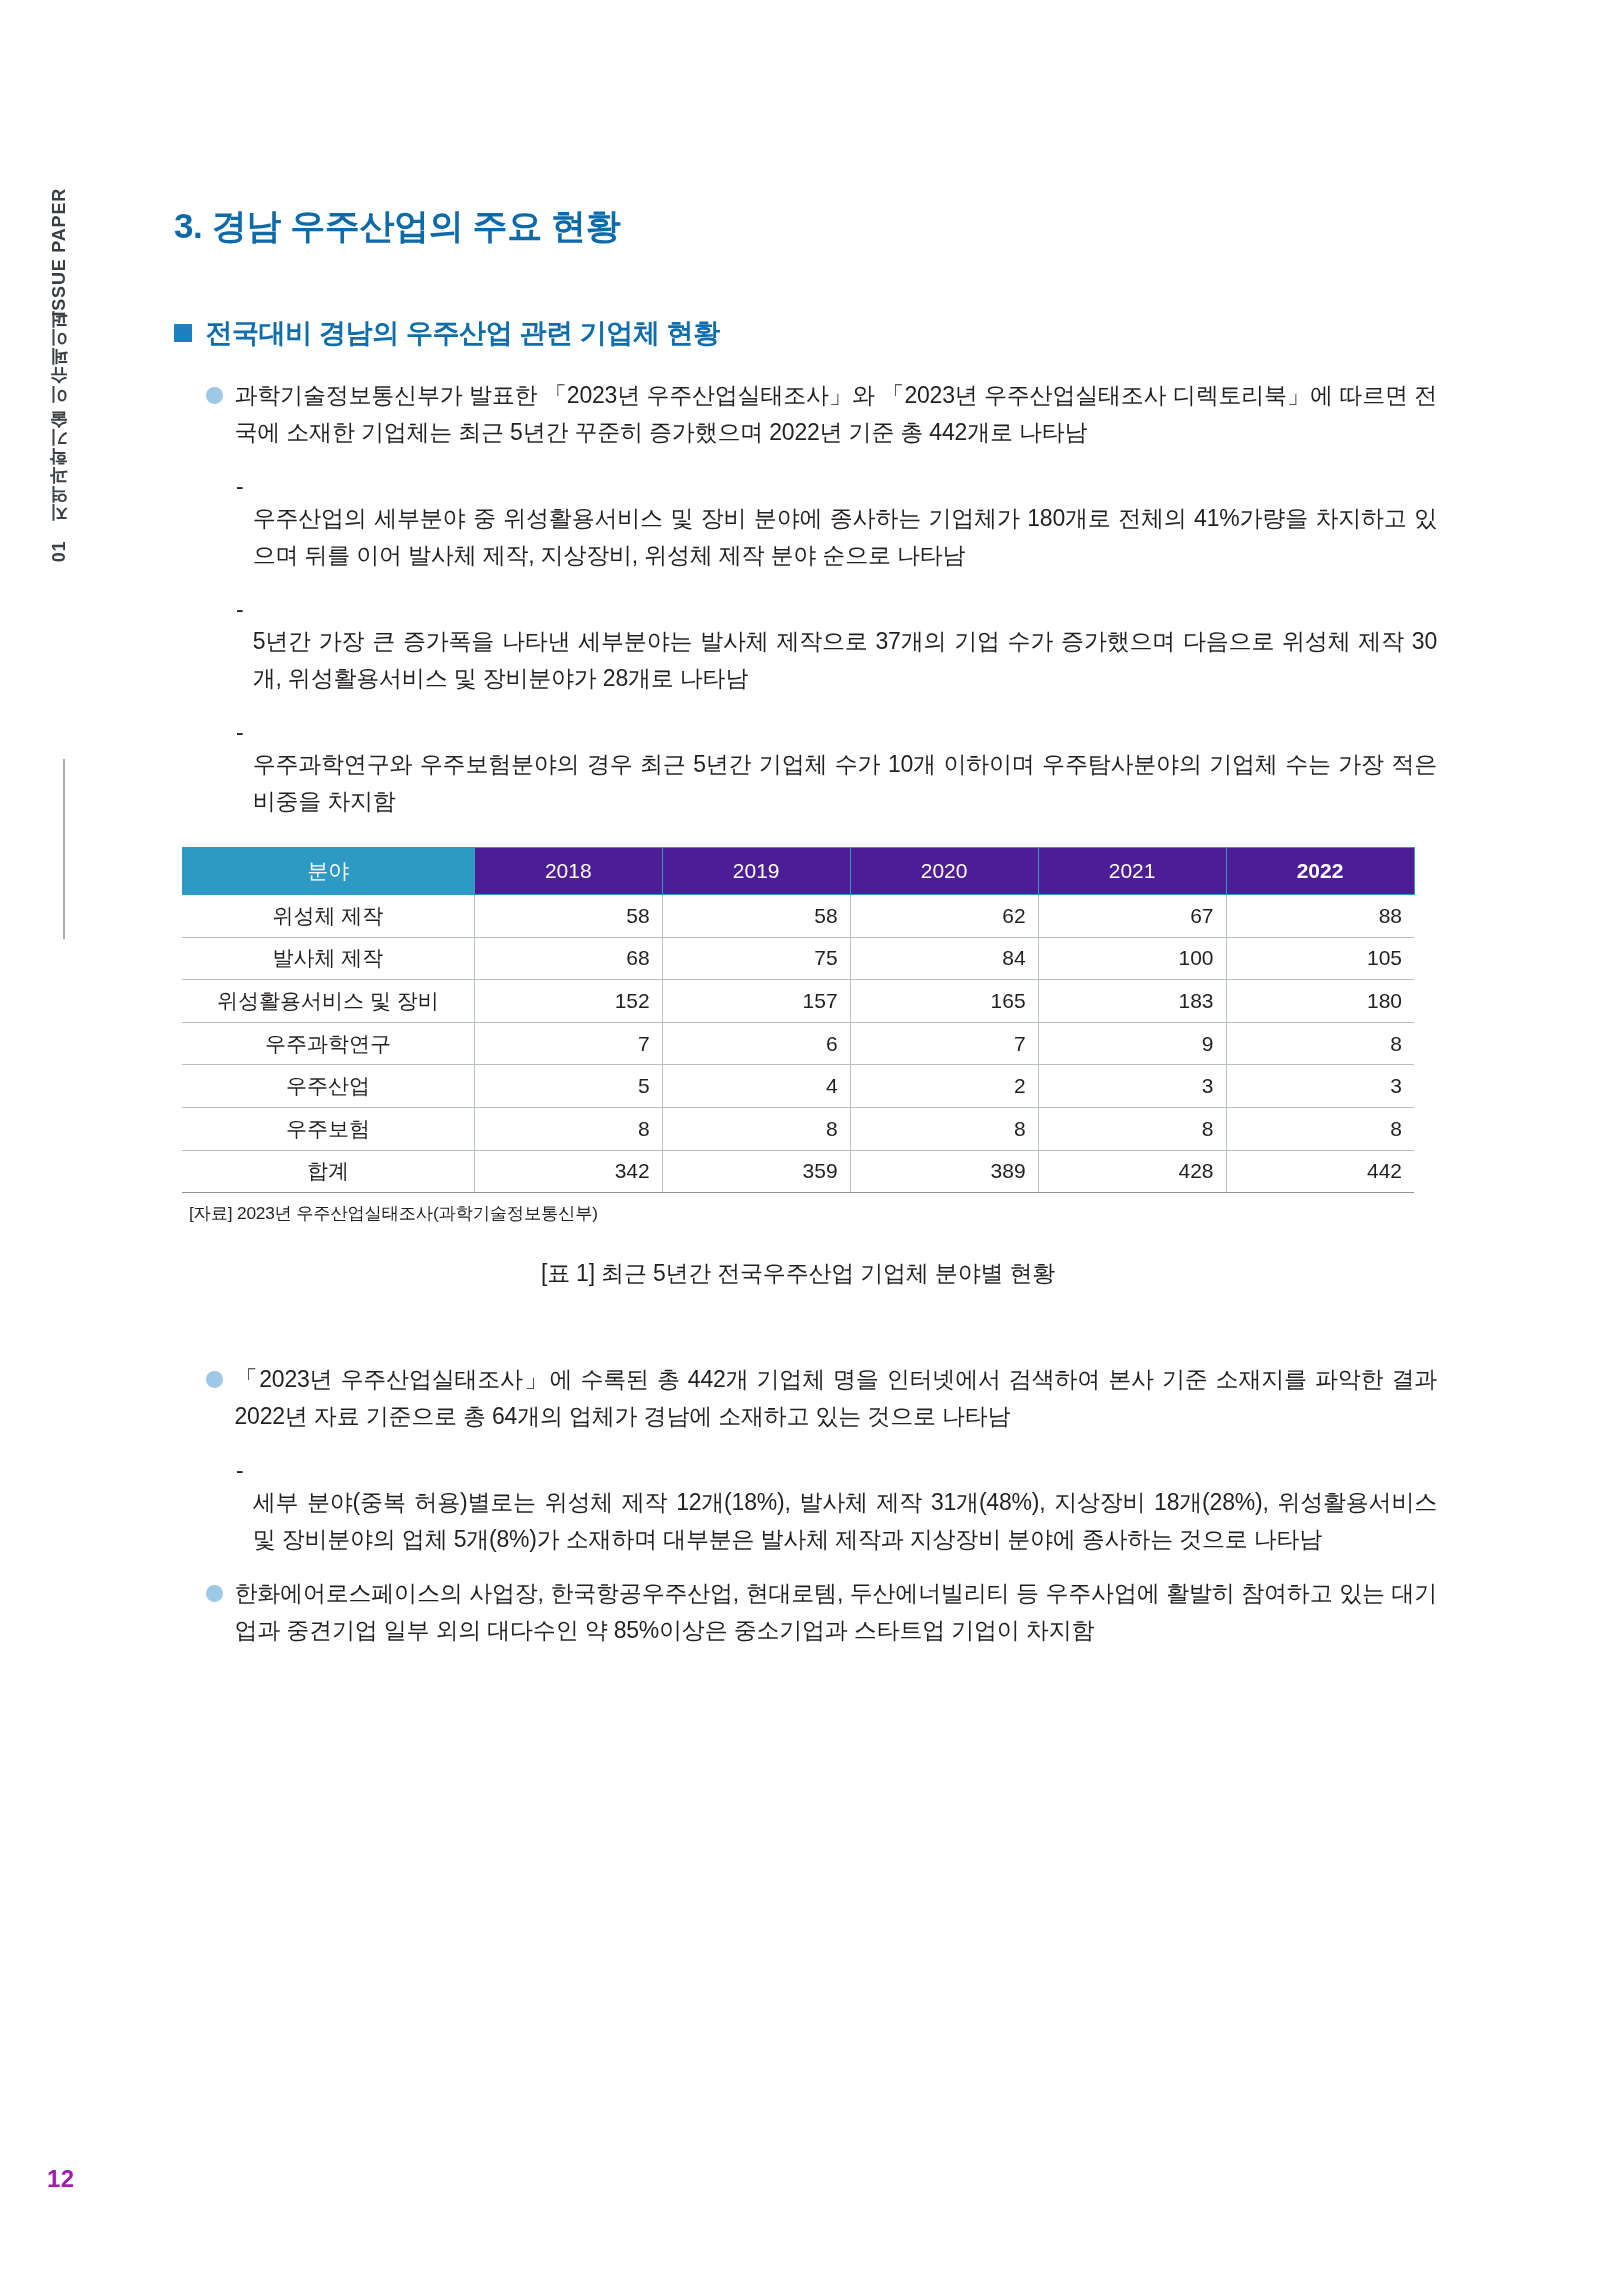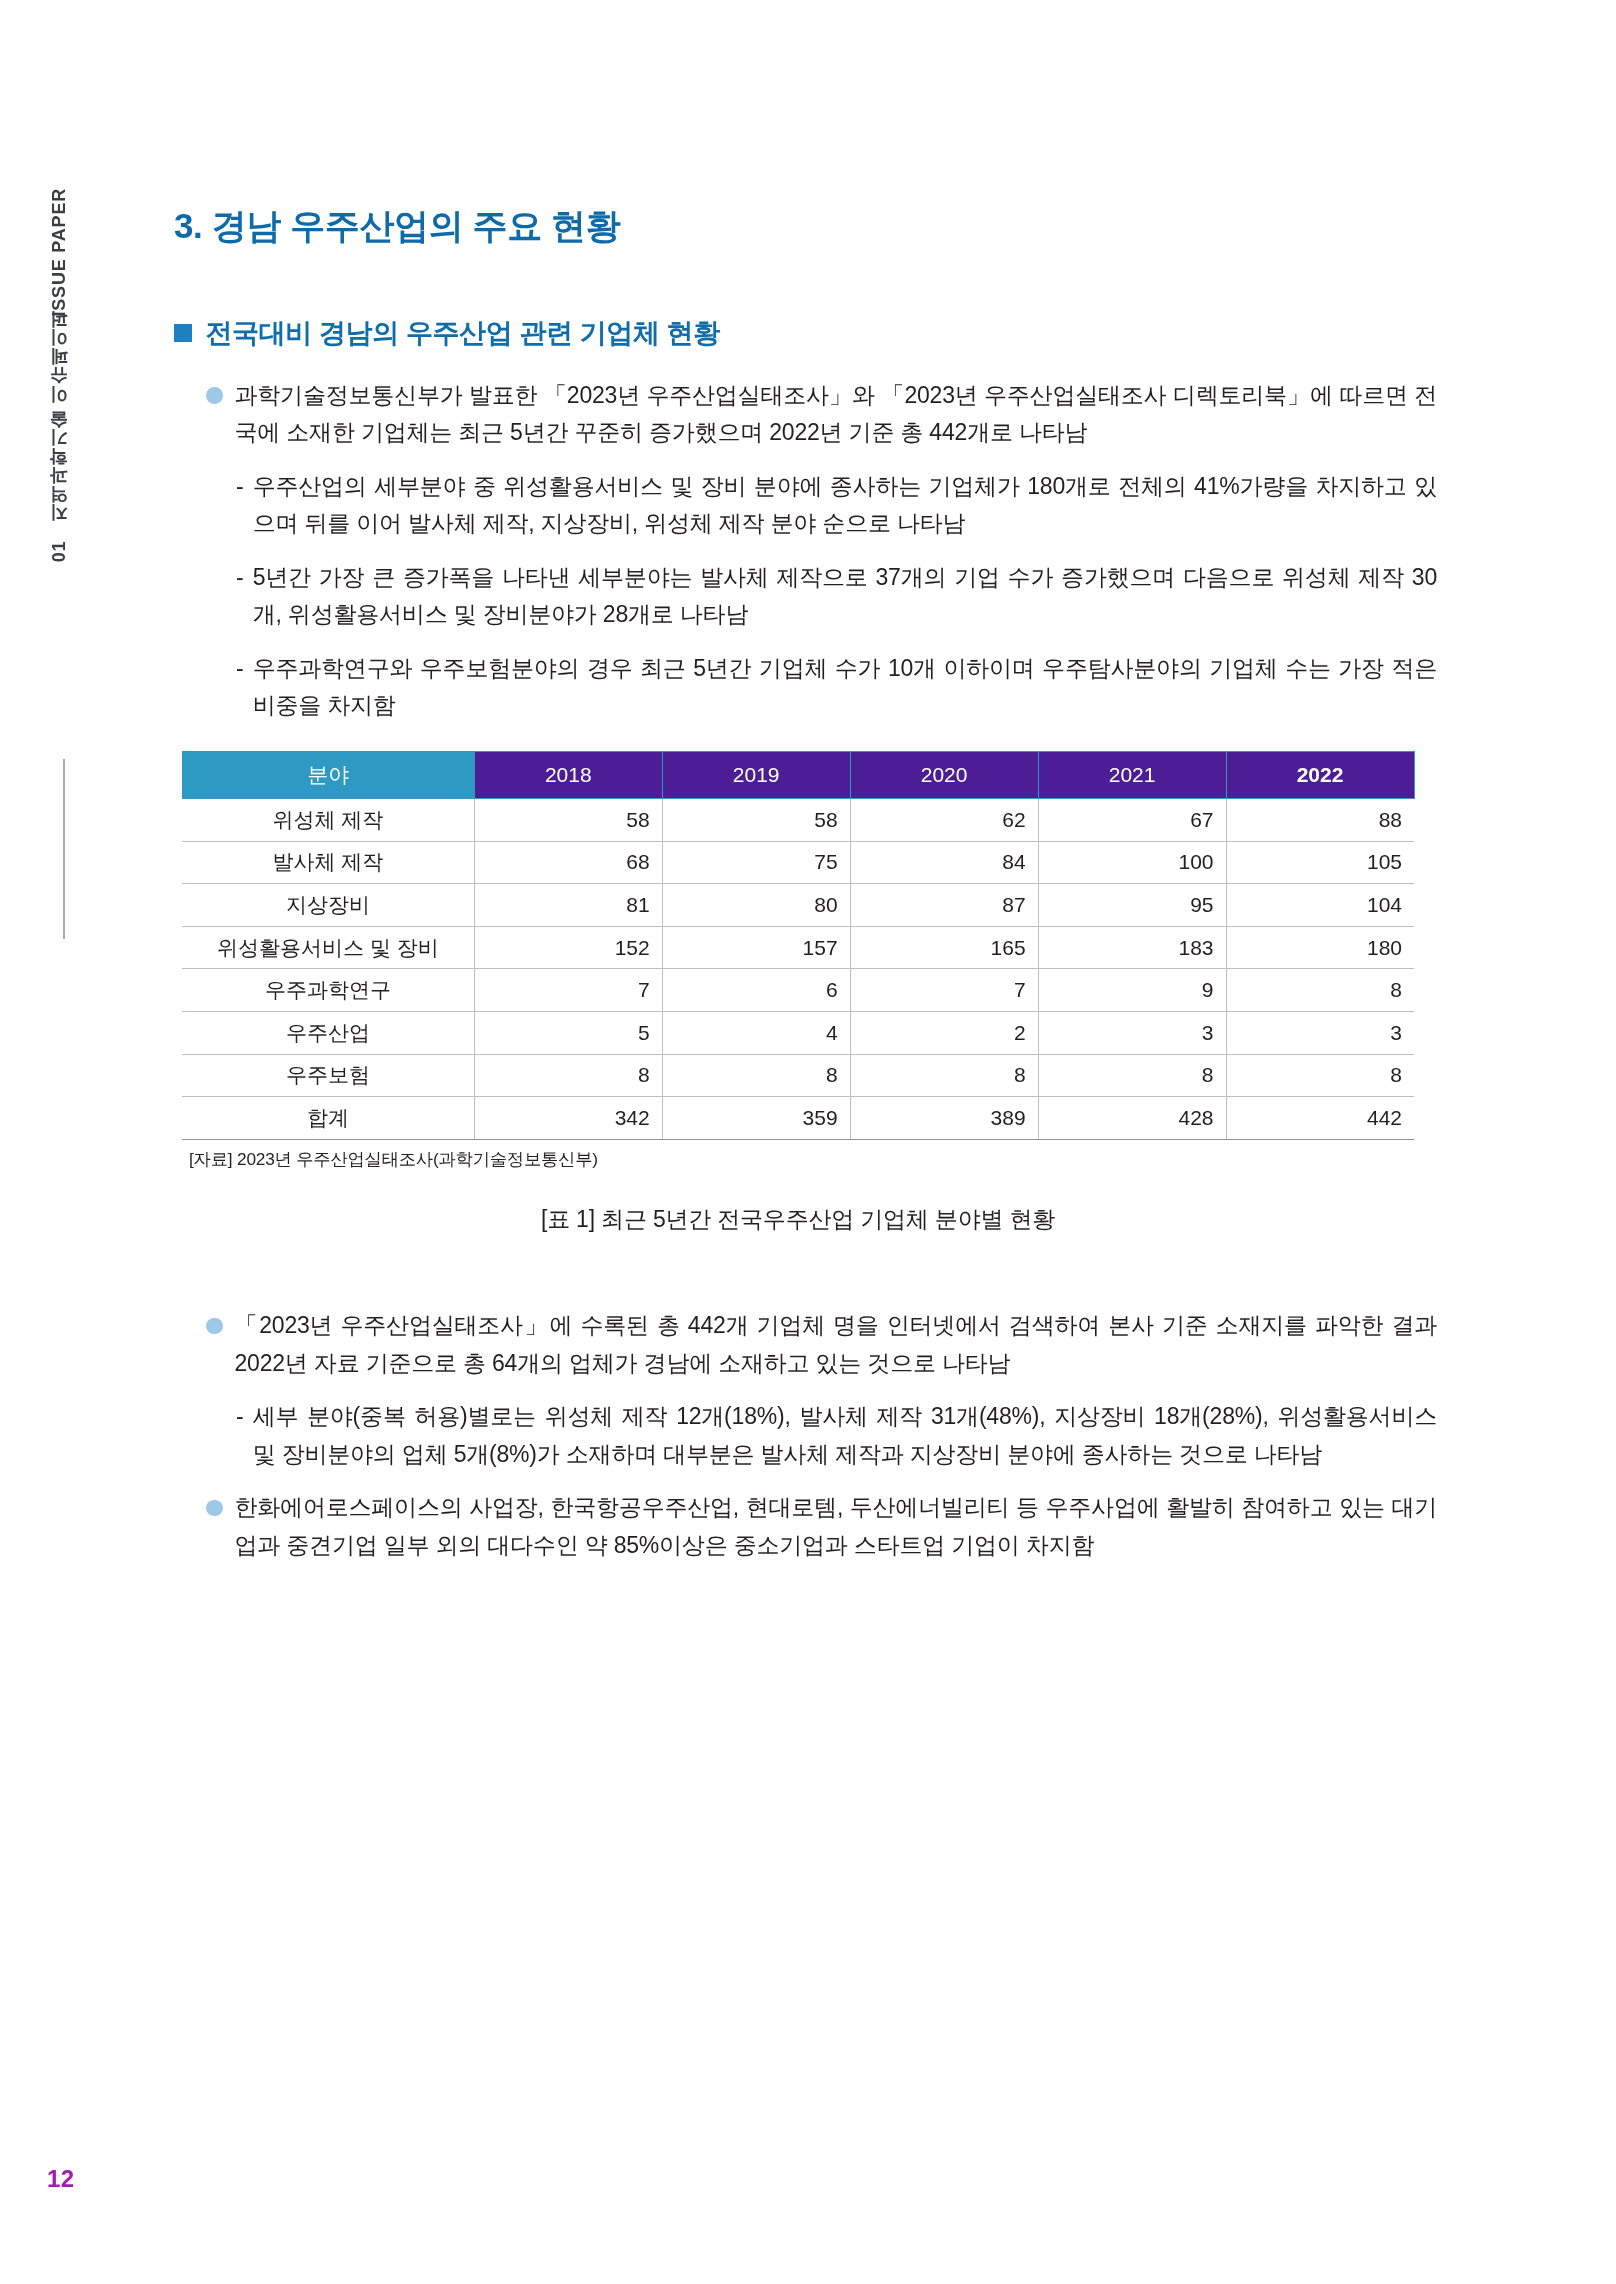--- a/index.html
+++ b/index.html
@@ -135,20 +135,21 @@
     margin-right: 9px;
     color: #231f20;
   }
   .dash-text {
     font-size: 23px;
     line-height: 1.62;
     color: #231f20;
     text-align: justify;
     letter-spacing: -0.2px;
     flex: 1 1 auto;
+    margin-top: 32px;
   }
 
   
   .table-wrap {
     margin: 27px 0 0 7.5px;
     width: 1233px;
   }
   table.data-table {
     border-collapse: collapse;
     width: 100%;
@@ -272,28 +273,20 @@
           </tr>
           <tr>
             <td class="label">발사체 제작</td>
             <td class="num">68</td>
             <td class="num">75</td>
             <td class="num">84</td>
             <td class="num">100</td>
             <td class="num">105</td>
           </tr>
           <tr>
-            <td class="label">지상장비</td>
-            <td class="num">81</td>
-            <td class="num">80</td>
-            <td class="num">87</td>
-            <td class="num">95</td>
-            <td class="num">104</td>
-          </tr>
-          <tr>
             <td class="label">위성활용서비스 및 장비</td>
             <td class="num">152</td>
             <td class="num">157</td>
             <td class="num">165</td>
             <td class="num">183</td>
             <td class="num">180</td>
           </tr>
           <tr>
             <td class="label">우주과학연구</td>
             <td class="num">7</td>

